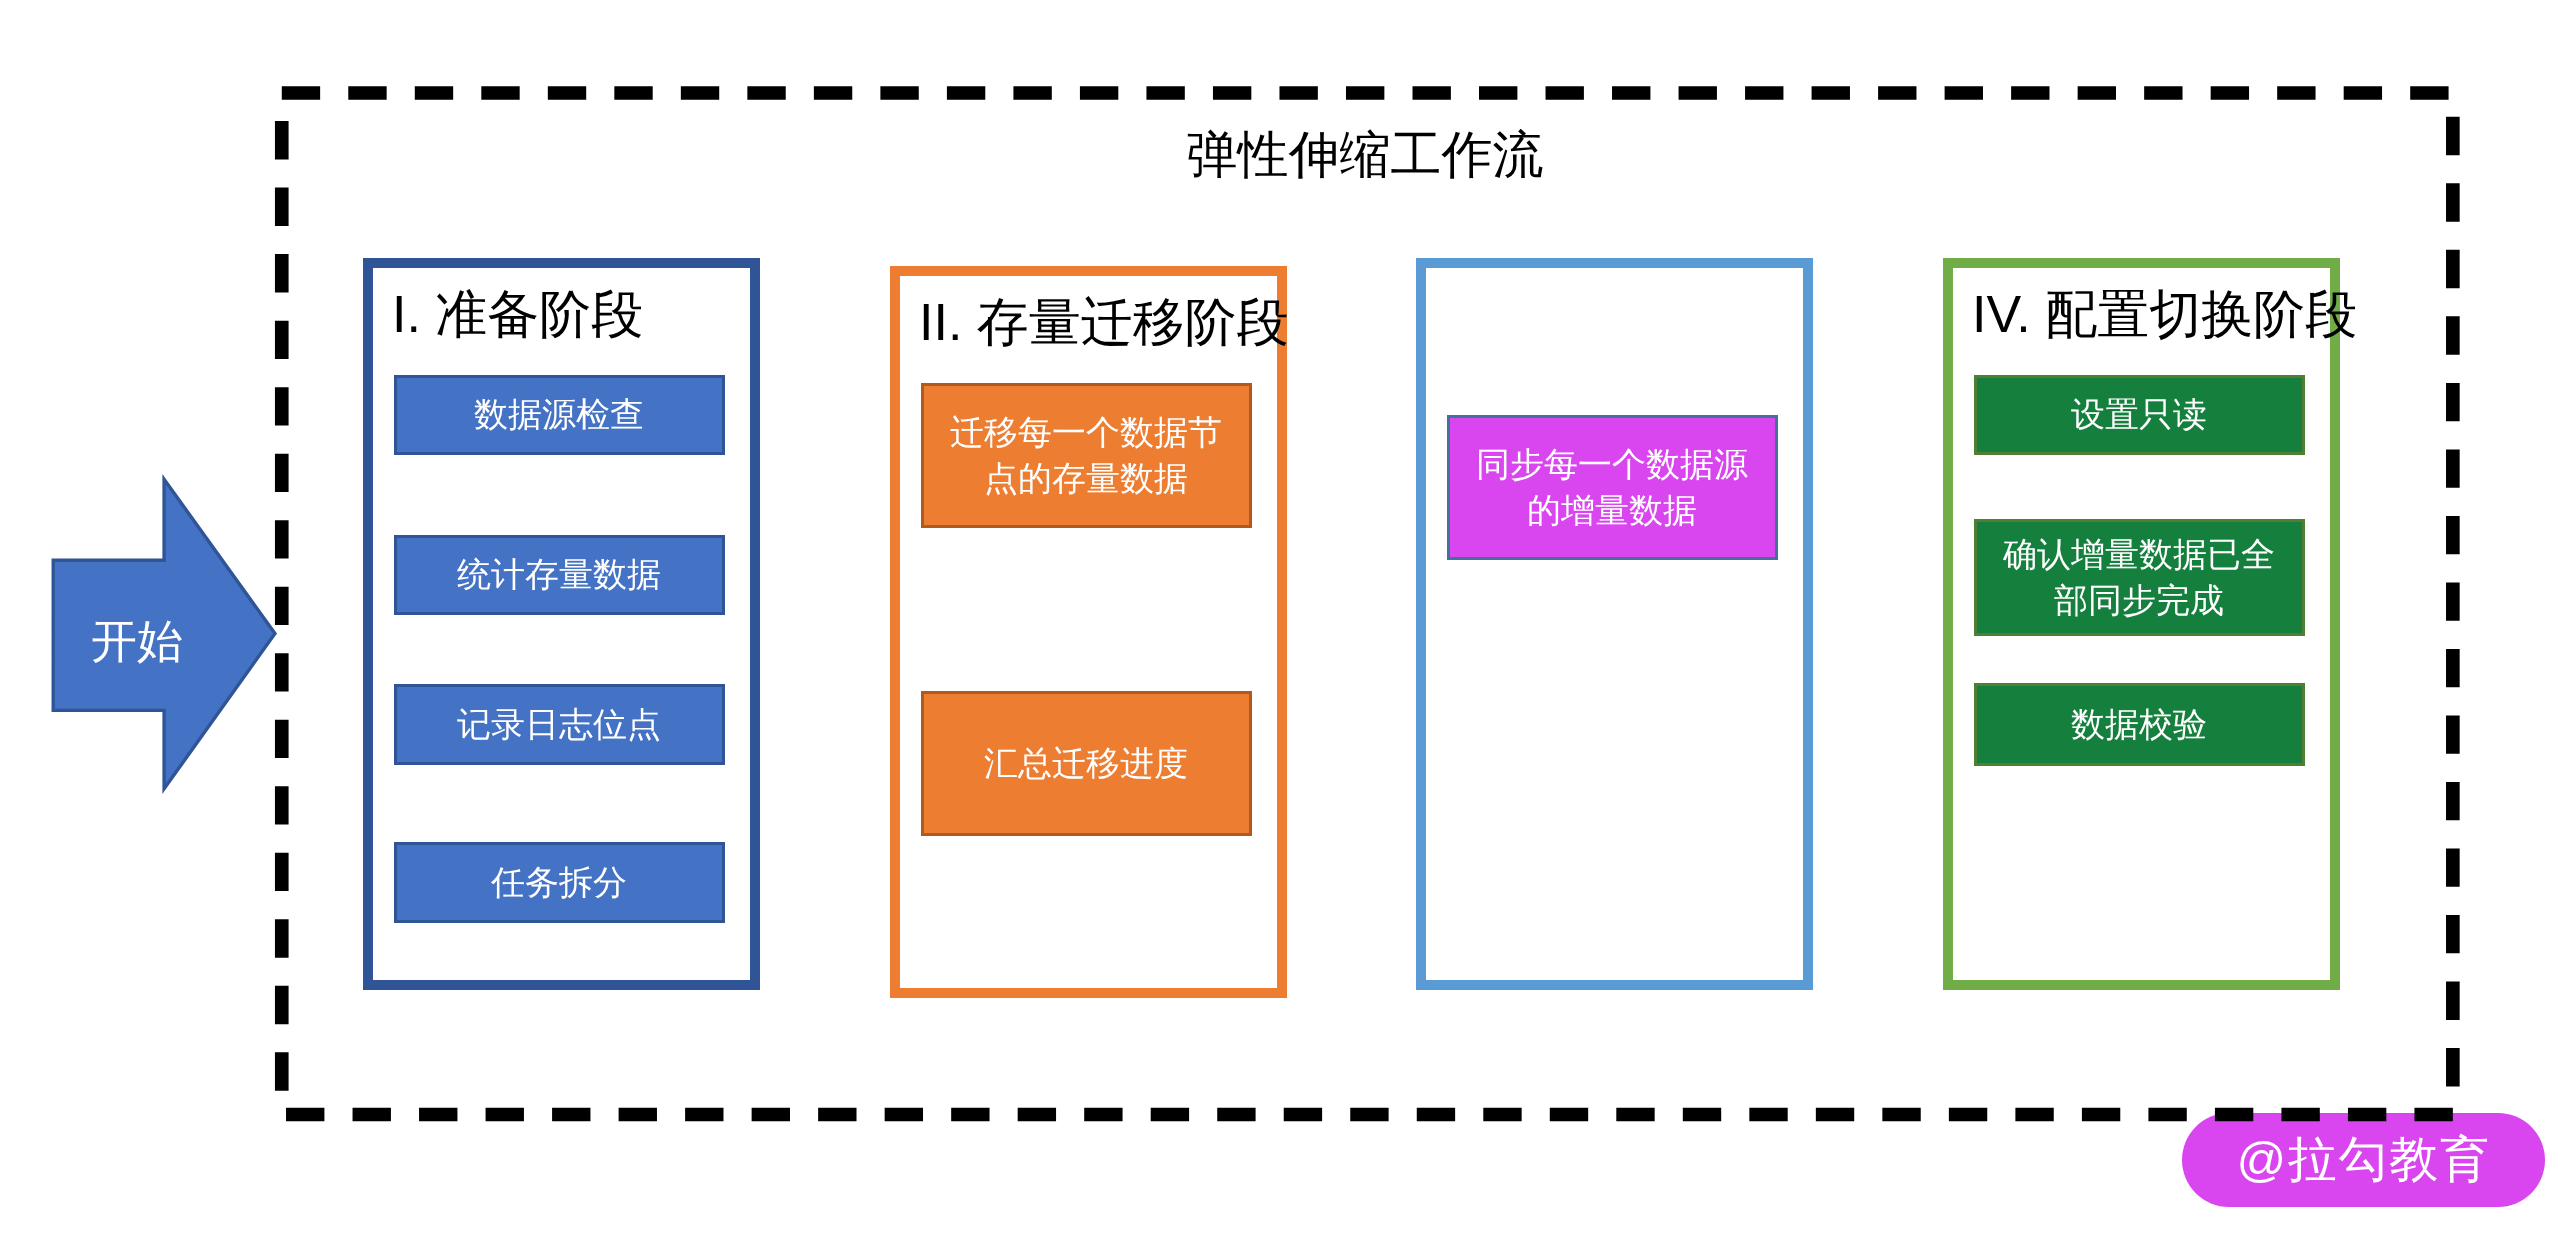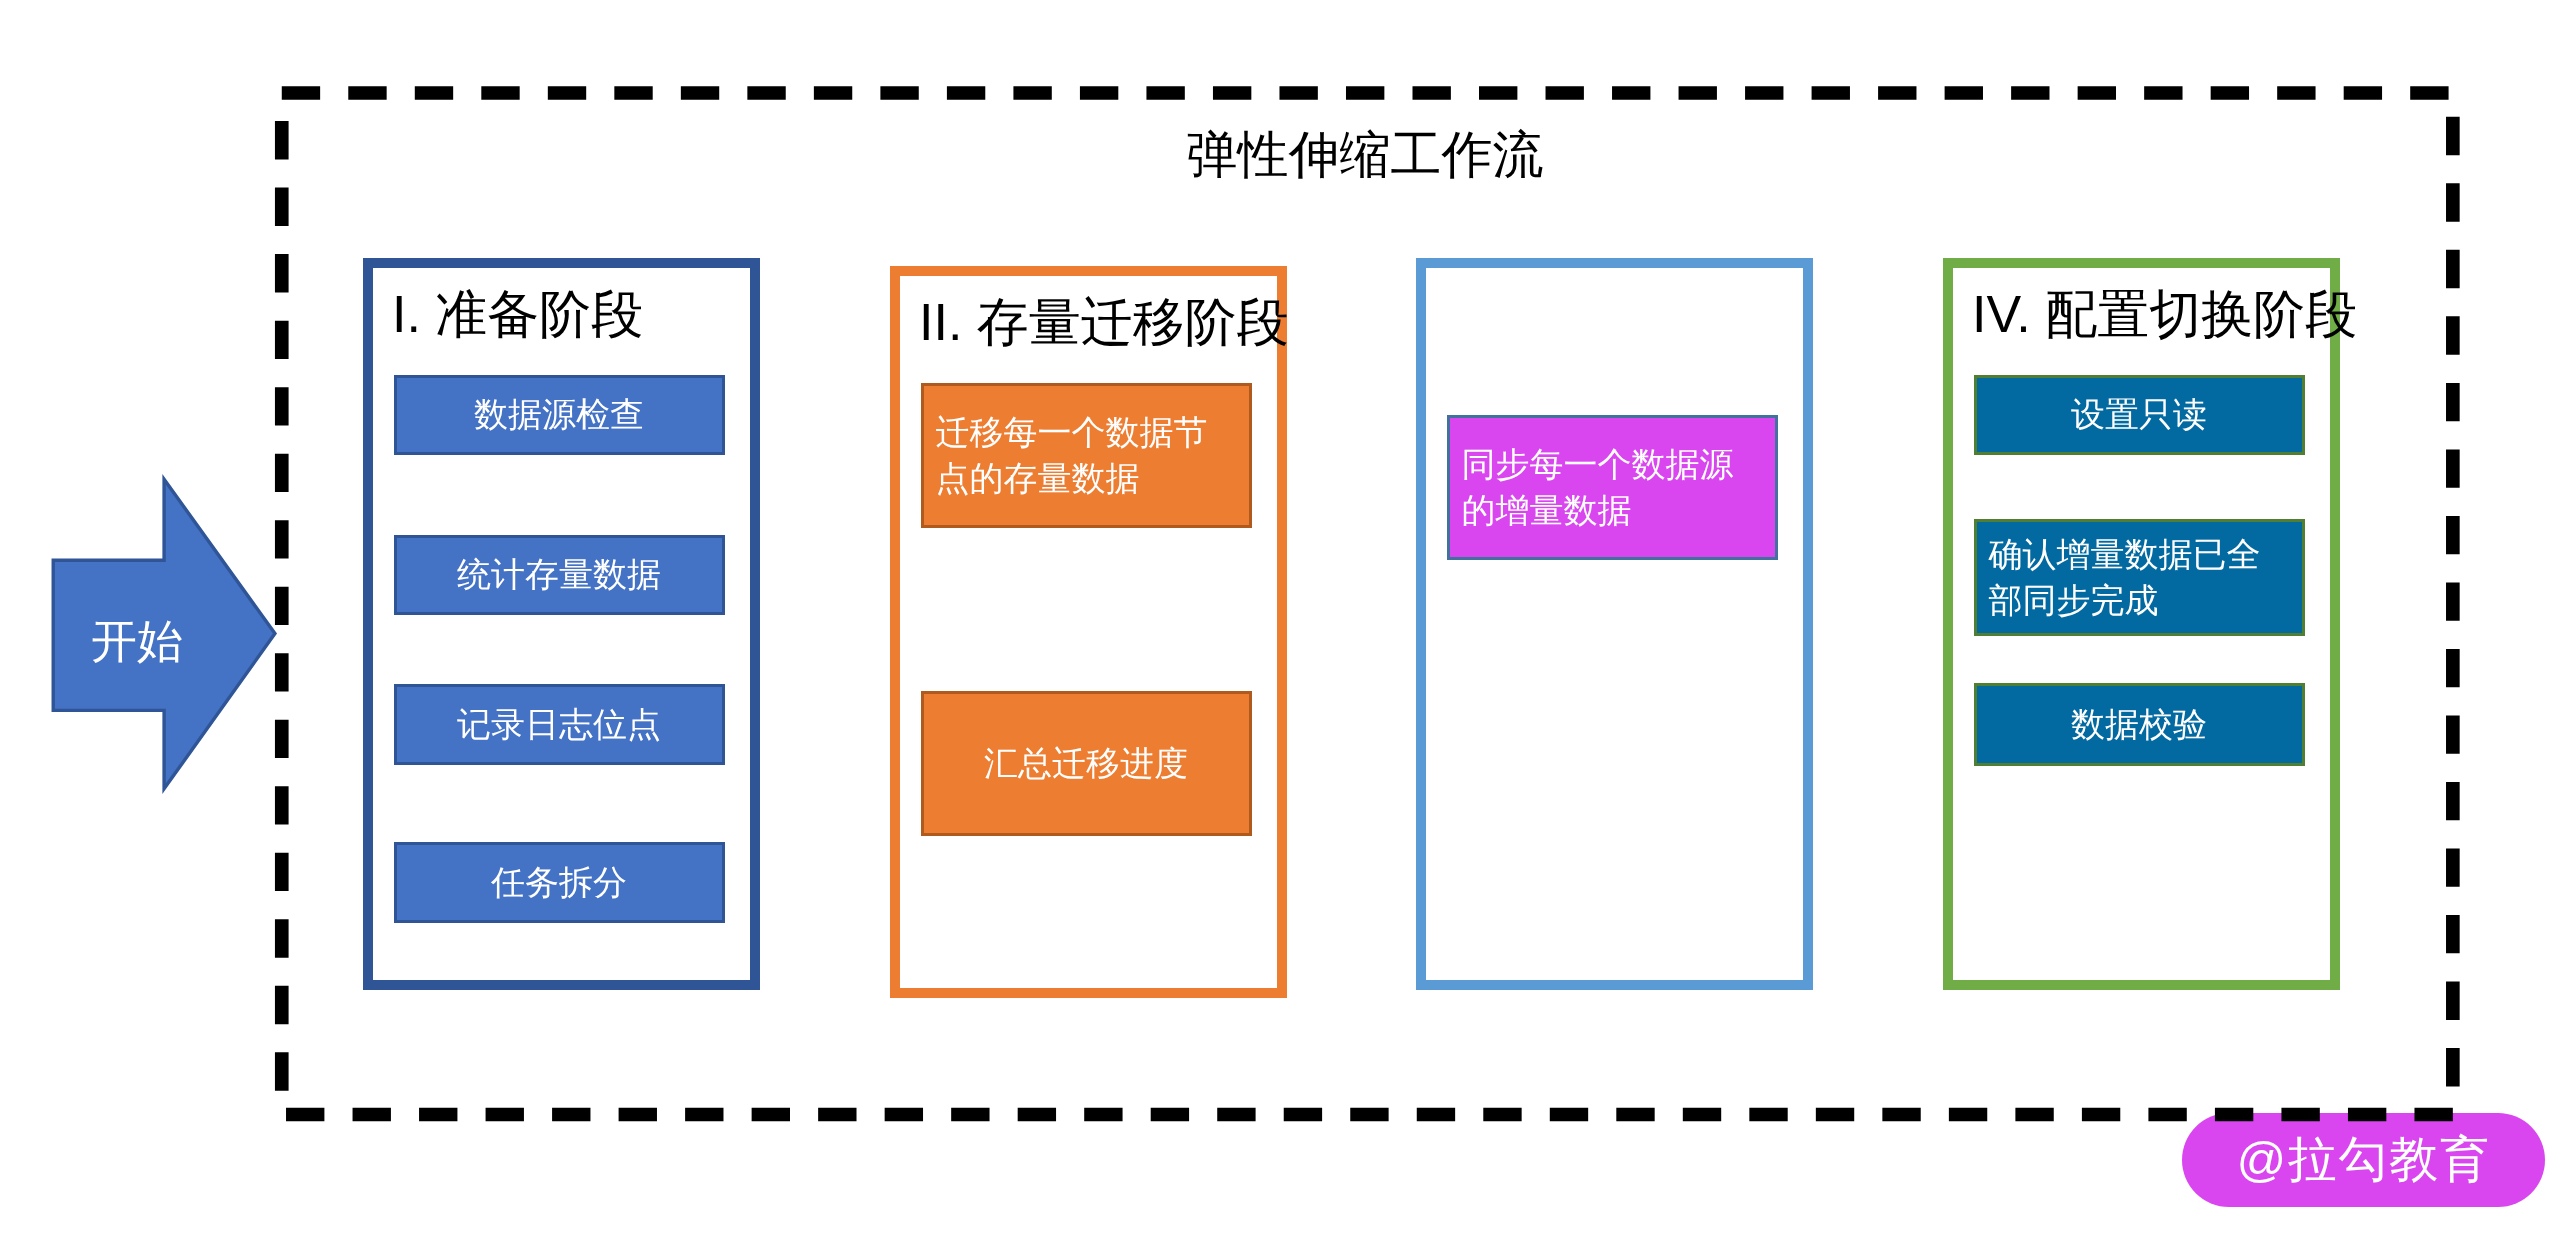--- a/index.html
+++ b/index.html
@@ -32,27 +32,27 @@
   }
   .phase-1{left:363px;border-color:#2F5597;}
   .phase-2{left:890px;border-color:#ED7D31;margin-top:8px;}
   .phase-3{left:1416px;border-color:#5B9BD5;}
   .phase-4{left:1943px;border-color:#70AD47;}
   .phase-header{
     position:absolute;left:19px;top:12px;font-size:52px;color:#000000;white-space:nowrap;
   }
   .step{
     position:absolute;left:20.5px;width:331px;box-sizing:border-box;border:3.4px solid;
-    display:flex;align-items:center;justify-content:center;text-align:left;
+    display:flex;align-items:center;justify-content:center;text-align:center;
     color:#ffffff;font-size:34px;line-height:1.35;padding:0 12px;
   }
   .phase-1 .step{background:#4472C4;border-color:#2F5597;}
   .phase-2 .step{background:#ED7D31;border-color:#B05A1E;}
   .phase-3 .step{background:#d946ef;border-color:#41719C;margin-top:40px;}
-  .phase-4 .step{background:#0369a1;border-color:#507E32;font-family:Liberation Serif, serif;}
+  .phase-4 .step{background:#15803d;border-color:#507E32;font-family:Liberation Serif, serif;}
 </style>
 </head>
 <body>
 
 <div id="canvas">
 
   <div class="watermark">
     <span>@拉勾教育</span>
   </div>
 

